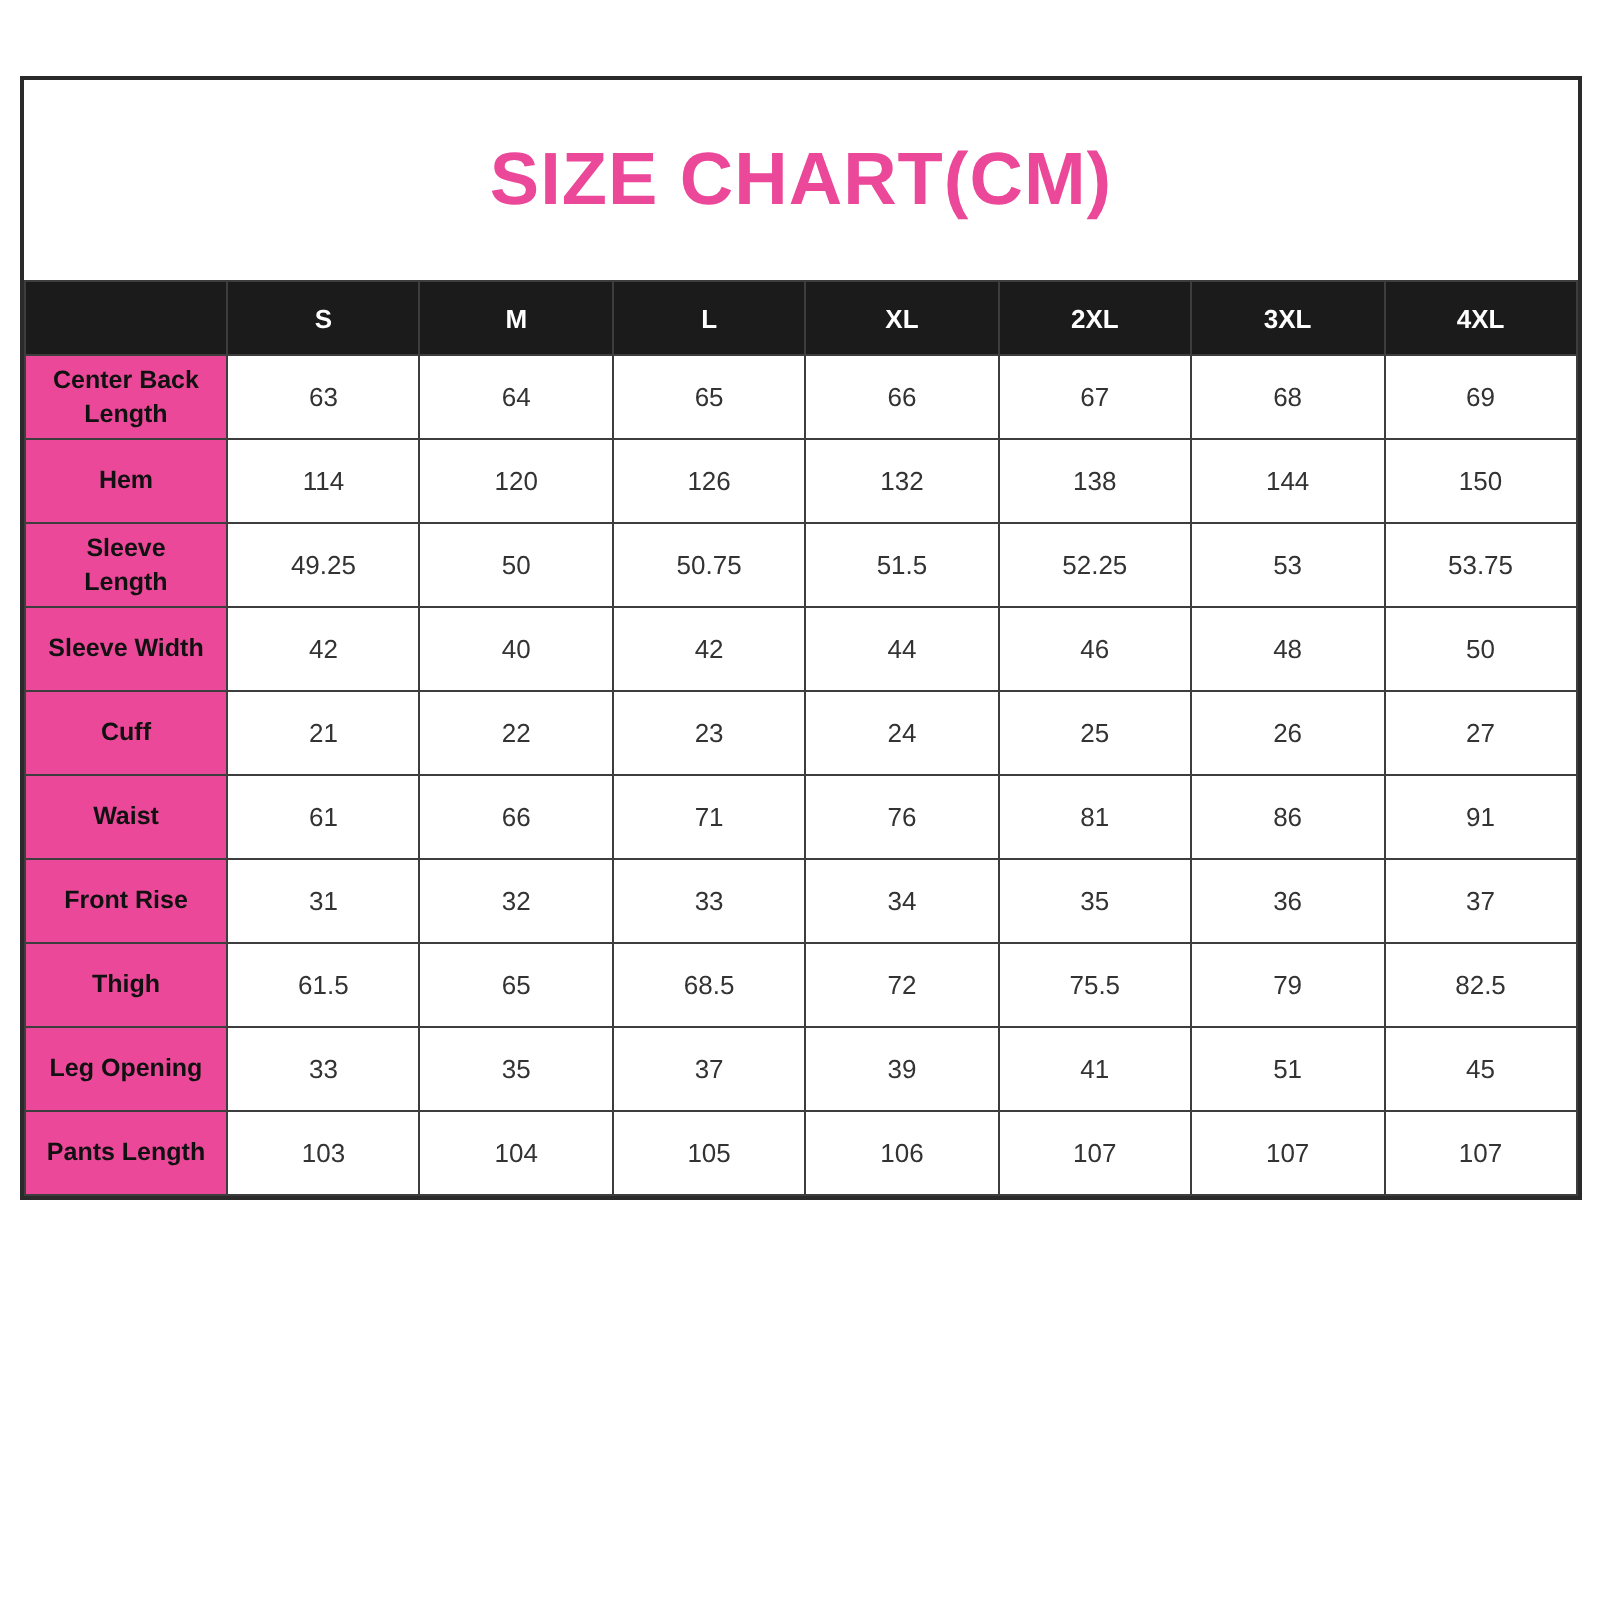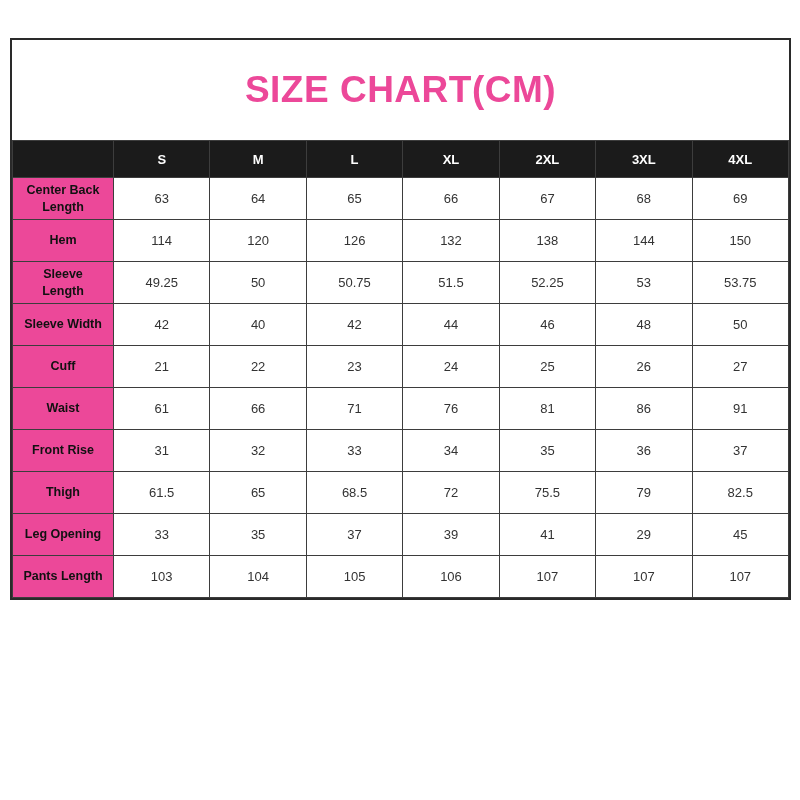--- a/index.html
+++ b/index.html
@@ -168,21 +168,21 @@
           <td>79</td>
           <td>82.5</td>
         </tr>
         <tr>
           <th class="row-label">Leg Opening</th>
           <td>33</td>
           <td>35</td>
           <td>37</td>
           <td>39</td>
           <td>41</td>
-          <td>29</td>
+          <td>51</td>
           <td>45</td>
         </tr>
         <tr>
           <th class="row-label">Pants Length</th>
           <td>103</td>
           <td>104</td>
           <td>105</td>
           <td>106</td>
           <td>107</td>
           <td>107</td>

